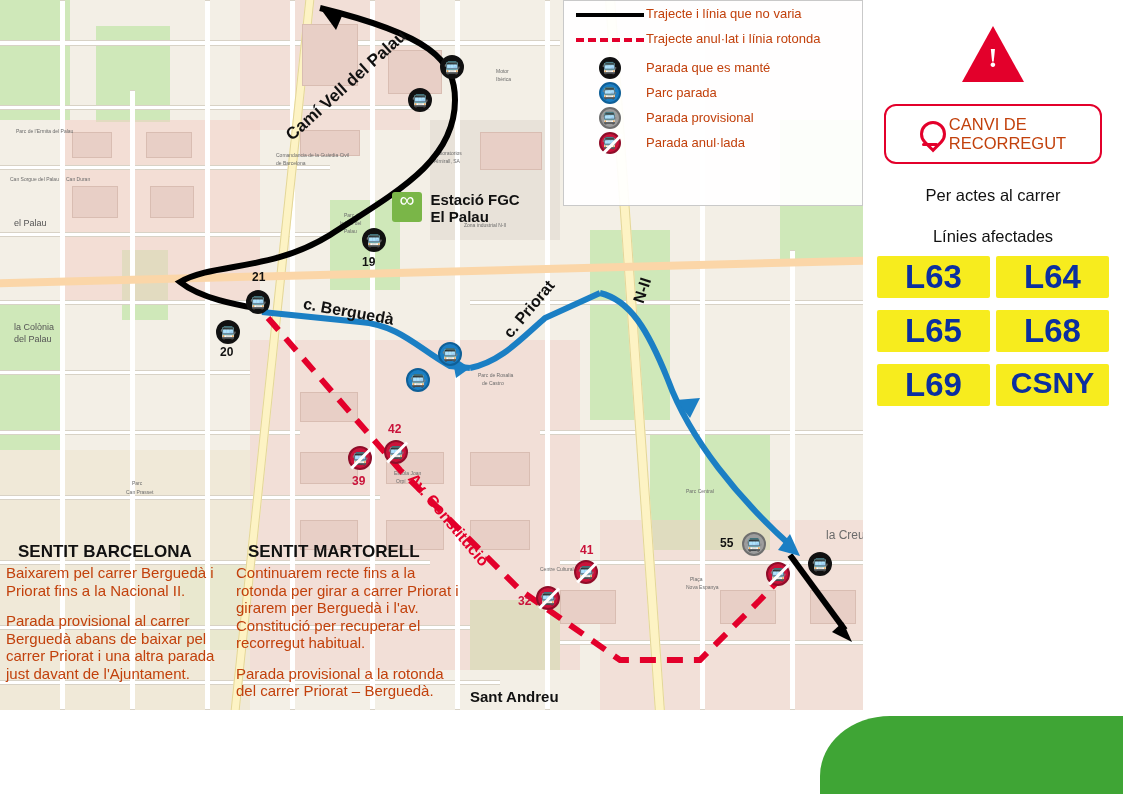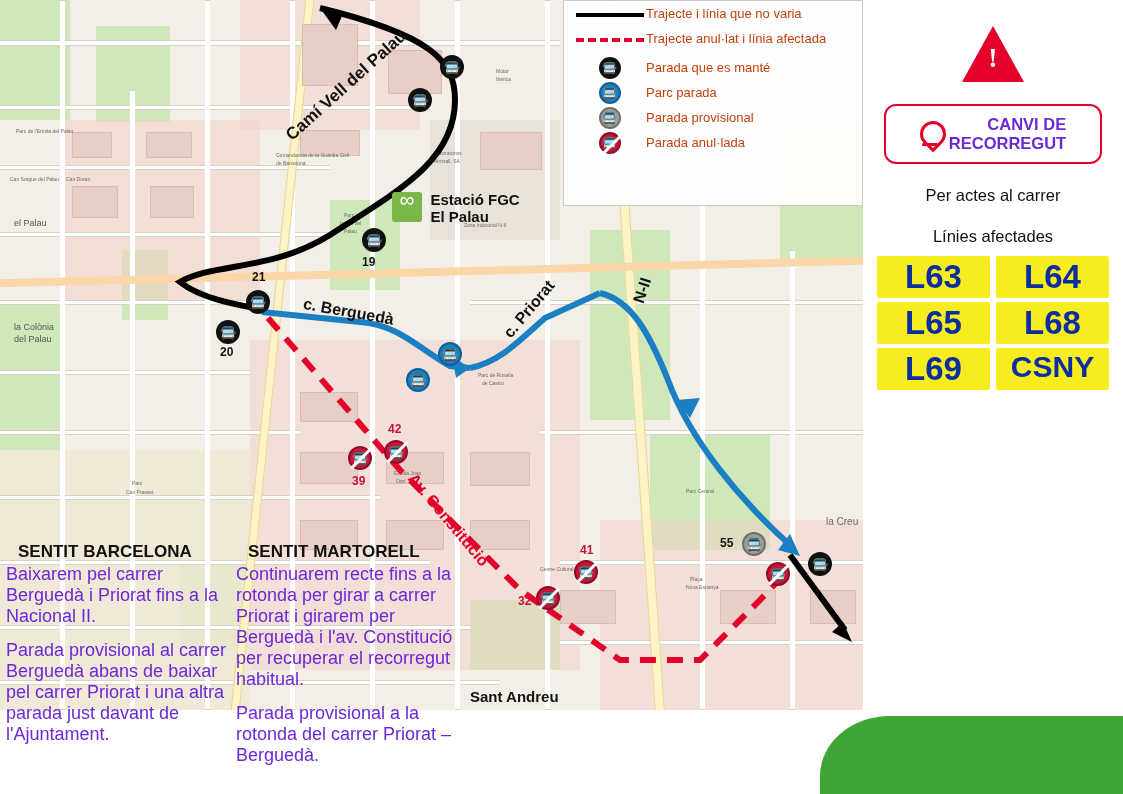--- a/index.html
+++ b/index.html
@@ -126,44 +126,44 @@
   #cta-pin { width:20px; height:26px; position:relative; flex:0 0 20px; }
   #cta-pin::before {
     content:""; position:absolute; left:0; top:0; width:20px; height:20px;
     border-radius:50% 50% 50% 0; transform:rotate(-45deg);
     border:3.5px solid #e3002b;
   }
   #cta-pin::after {
     content:""; position:absolute; left:2px; top:22px; width:16px; height:3px;
     background:#e3002b; border-radius:2px;
   }
-  #cta-text { font-size:16.5px; font-weight:bold; color:#6d28d9; line-height:1.14; text-align:right; }
+  #cta-text { font-size:16.5px; font-weight:normal; color:#c2410c; line-height:1.14; text-align:left; }
   #subtitle { margin-top:22px; font-size:16.5px; color:#111; }
   #lines-title { margin-top:22px; font-size:16.5px; color:#111; }
   #lines-grid {
     margin:10px auto 0 auto; width:232px;
-    display:grid; grid-template-columns:1fr 1fr; gap:4px 6px;
+    display:grid; grid-template-columns:1fr 1fr; gap:12px 6px;
   }
   .line-chip {
     background:#f7ec1e; color:#0b2fa0; font-weight:bold;
     font-size:33px; padding:2px 0; border-radius:2px;
     font-family:"Liberation Sans", sans-serif;
   }
   .line-chip.csny { font-size:30px; }
 
   
   #bottom { position:absolute; left:0; top:710px; width:863px; height:84px; background:#fff; }
   .col { position:absolute; top:-168px; }
   #col1 { left:6px; width:226px; }
   #col2 { left:236px; width:228px; }
   .col h3 {
     margin:0 0 2px 12px; font-size:17px; font-weight:bold; color:#111;
     font-family:"Liberation Sans", sans-serif;
   }
-  .col p { margin:0 0 13px 0; font-size:18px; line-height:1.17; color:#6d28d9; }
+  .col p { margin:0 0 13px 0; font-size:15px; line-height:1.17; color:#c2410c; }
 
   
   #swoosh {
     position:absolute; left:820px; top:716px; width:303px; height:78px;
     background:#3fa535;
     border-top-left-radius:70px 60px;
   }
   #sant-andreu {
     position:absolute; left:470px; top:688px;
     font-size:15px; font-weight:bold; color:#111;
@@ -260,21 +260,21 @@
   <div class="maplabel" style="left:340px;top:220px;">la Vall del</div>
   <div class="maplabel" style="left:344px;top:228px;">Palau</div>
   <div class="maplabel" style="left:478px;top:372px;">Parc de Rosalia</div>
   <div class="maplabel" style="left:482px;top:380px;">de Castro</div>
   <div class="maplabel" style="left:394px;top:470px;">Escola Joan</div>
   <div class="maplabel" style="left:396px;top:478px;">Orpí</div>
   <div class="maplabel" style="left:686px;top:488px;">Parc Central</div>
   <div class="maplabel" style="left:540px;top:566px;">Centre Cultural</div>
   <div class="maplabel" style="left:690px;top:576px;">Plaça</div>
   <div class="maplabel" style="left:686px;top:584px;">Nova Espanya</div>
-  <div class="maplabel" style="left:826px;top:516px;font-size:10px;">la Creu</div>
+  <div class="maplabel" style="left:826px;top:528px;font-size:12px;">la Creu</div>
 
   <svg id="routes" viewBox="0 0 863 710">
 
     <path d="M 455 100 C 455 60, 430 35, 320 8" stroke="#000" stroke-width="6" fill="none"></path>
     <path d="M 455 100 C 455 160, 400 190, 330 235 C 270 272, 215 262, 180 282 C 200 298, 235 305, 268 310" stroke="#000" stroke-width="6" fill="none"></path>
     <polygon points="320,8 342,16 336,30" fill="#000"></polygon>
 
     <path d="M 790 555 L 845 630" stroke="#000" stroke-width="6" fill="none"></path>
     <polygon points="852,642 832,632 843,622" fill="#000"></polygon>
 
@@ -368,21 +368,21 @@
     <div class="leg-row">
       <div class="leg-sample">
           <div class="leg-line black"></div>
         </div>
       <div class="leg-text">Trajecte i línia que no varia</div>
     </div>
     <div class="leg-row">
       <div class="leg-sample">
           <div class="leg-line reddash"></div>
         </div>
-      <div class="leg-text">Trajecte anul·lat i línia afectada</div>
+      <div class="leg-text">Trajecte anul·lat i línia rotonda</div>
     </div>
     <div class="leg-row" style="margin-top:4px;">
       <div class="leg-icon">
           <div class="stop keep">🚍</div>
         </div>
       <div class="leg-text">Parada que es manté</div>
     </div>
     <div class="leg-row">
       <div class="leg-icon">
           <div class="stop new">🚍</div>

